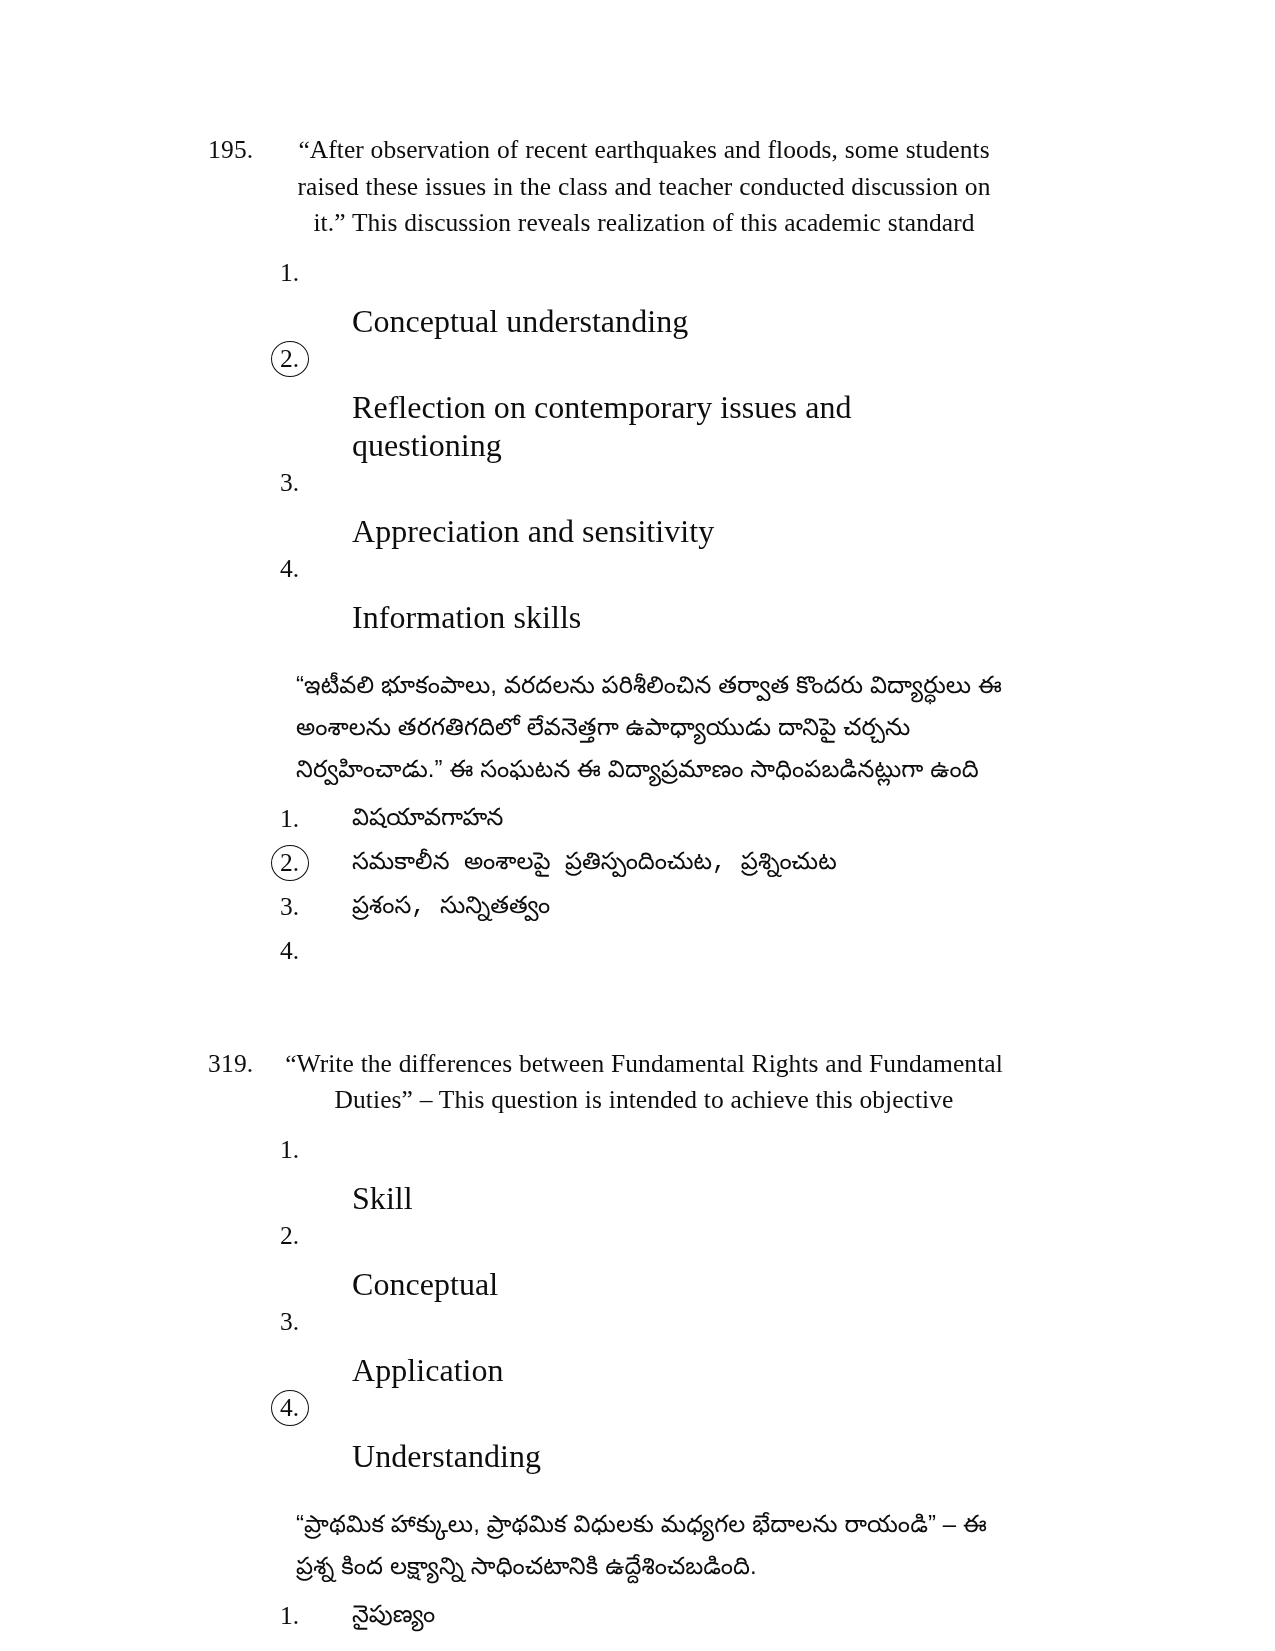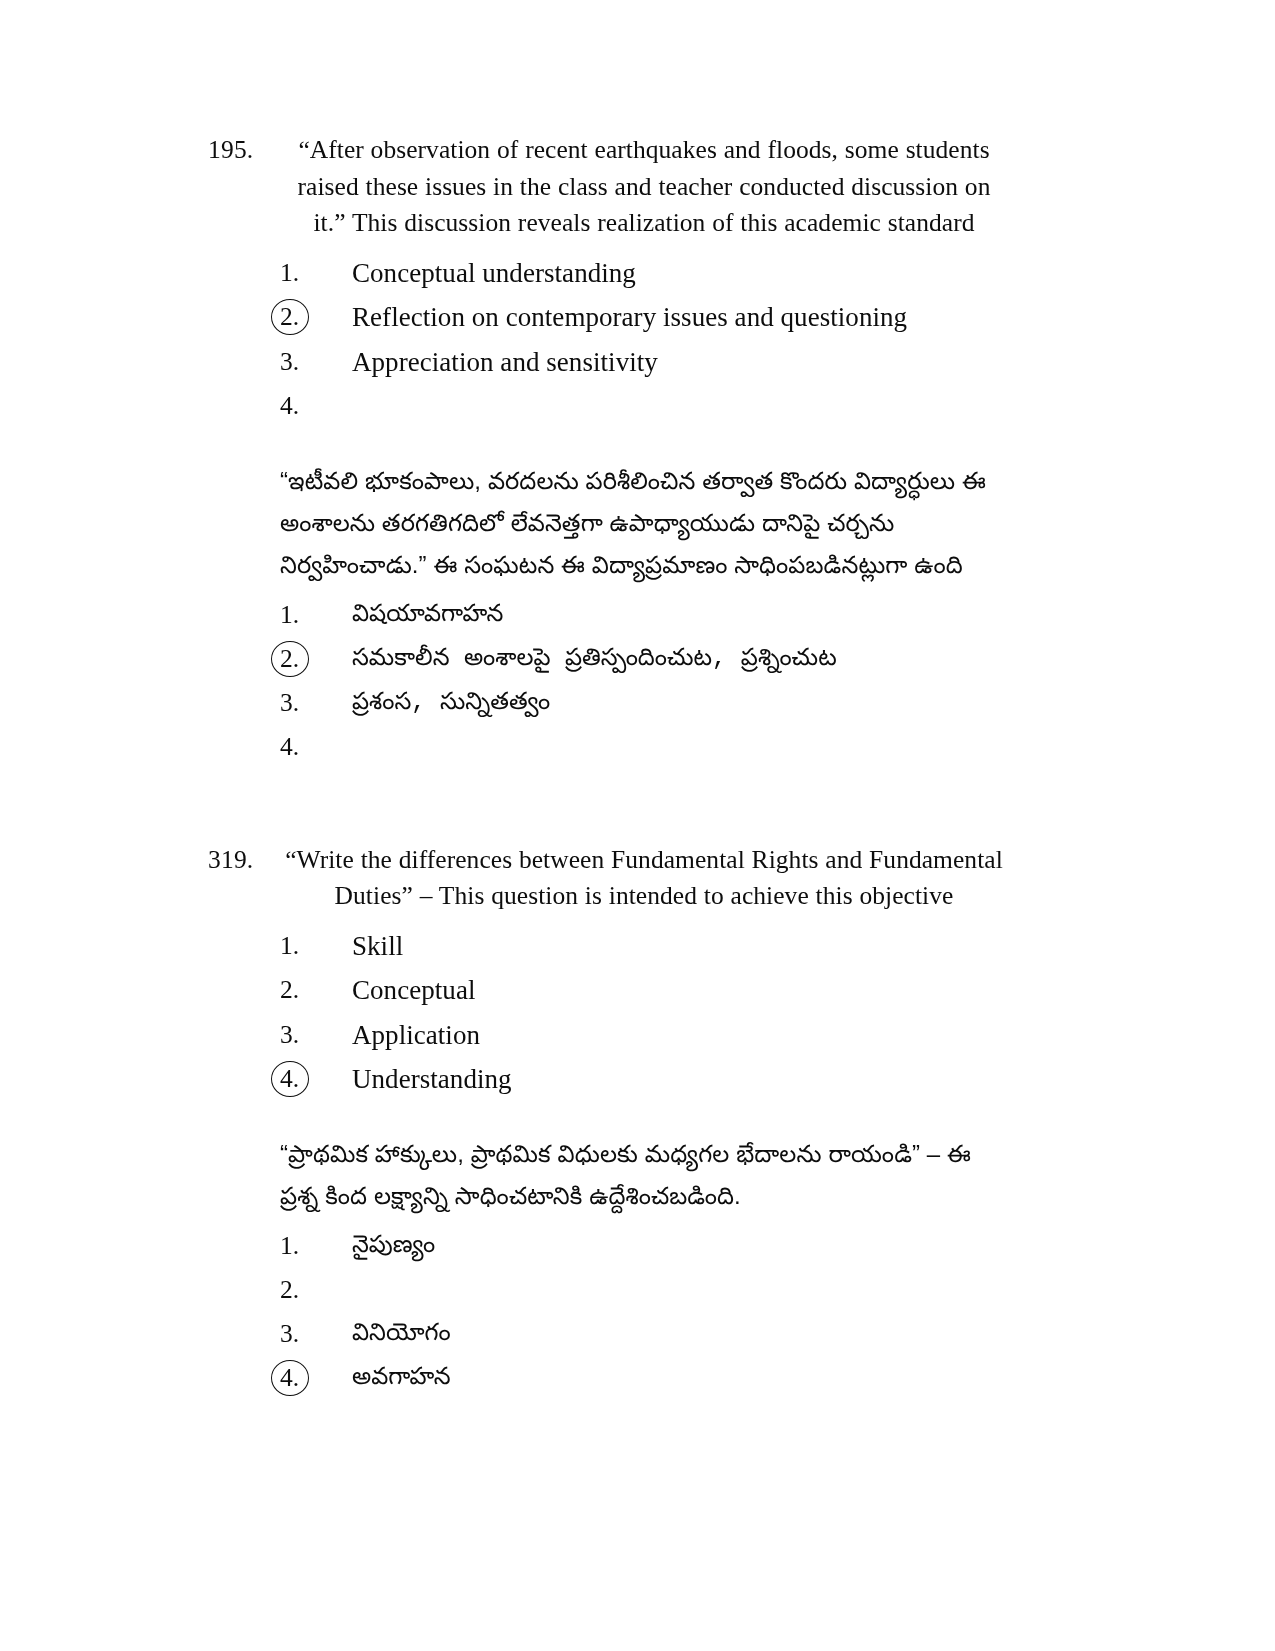--- a/index.html
+++ b/index.html
@@ -51,20 +51,21 @@
     text-align: center;
     letter-spacing: 0.05px;
     word-spacing: 0.4px;
   }
   .q-text-telugu {
     flex: 1 1 auto;
     font-family: "Liberation Sans", "DejaVu Sans", sans-serif;
     font-size: 24px;
     line-height: 42px;
     letter-spacing: 0.1px;
+    margin-left: 16px;
   }
 
   
   .options {
     margin-top: 12px;
     margin-left: 72px;
   }
   .option-row {
     display: flex;
     align-items: flex-start;
@@ -94,23 +95,24 @@
     top: 1px;
     width: 38px;
     height: 36px;
     border: 1.7px solid #111;
     border-radius: 50%;
     box-sizing: border-box;
     z-index: 1;
   }
   .opt-label {
     flex: 1 1 auto;
-    font-size: 27px;
+    font-size: 32px;
     line-height: 38px;
     letter-spacing: 0.05px;
+    margin-top: 48px;
   }
   .opt-label-te {
     flex: 1 1 auto;
     font-family: Liberation Mono, monospace;
     font-size: 24px;
     line-height: 38px;
   }
 
   .telugu-para {
     margin-top: 28px;
@@ -150,20 +152,21 @@
         <div class="option-row en">
           <div class="opt-marker circled"><span class="num">2.</span></div>
           <div class="opt-label">Reflection on contemporary issues and questioning</div>
         </div>
         <div class="option-row en">
           <div class="opt-marker"><span class="num">3.</span></div>
           <div class="opt-label">Appreciation and sensitivity</div>
         </div>
         <div class="option-row en">
           <div class="opt-marker"><span class="num">4.</span></div>
+          <div class="opt-label">Information skills</div>
         </div>
       </div>
 
       <div class="telugu-para">
         <div class="spacer"></div>
         <div class="q-text-telugu">“ఇటీవలి భూకంపాలు, వరదలను పరిశీలించిన తర్వాత కొందరు విద్యార్ధులు ఈ అంశాలను తరగతిగదిలో లేవనెత్తగా ఉపాధ్యాయుడు దానిపై చర్చను నిర్వహించాడు.” ఈ సంఘటన ఈ విద్యాప్రమాణం సాధింపబడినట్లుగా ఉంది</div>
       </div>
 
       <div class="options telugu-options">
         <div class="option-row te">

